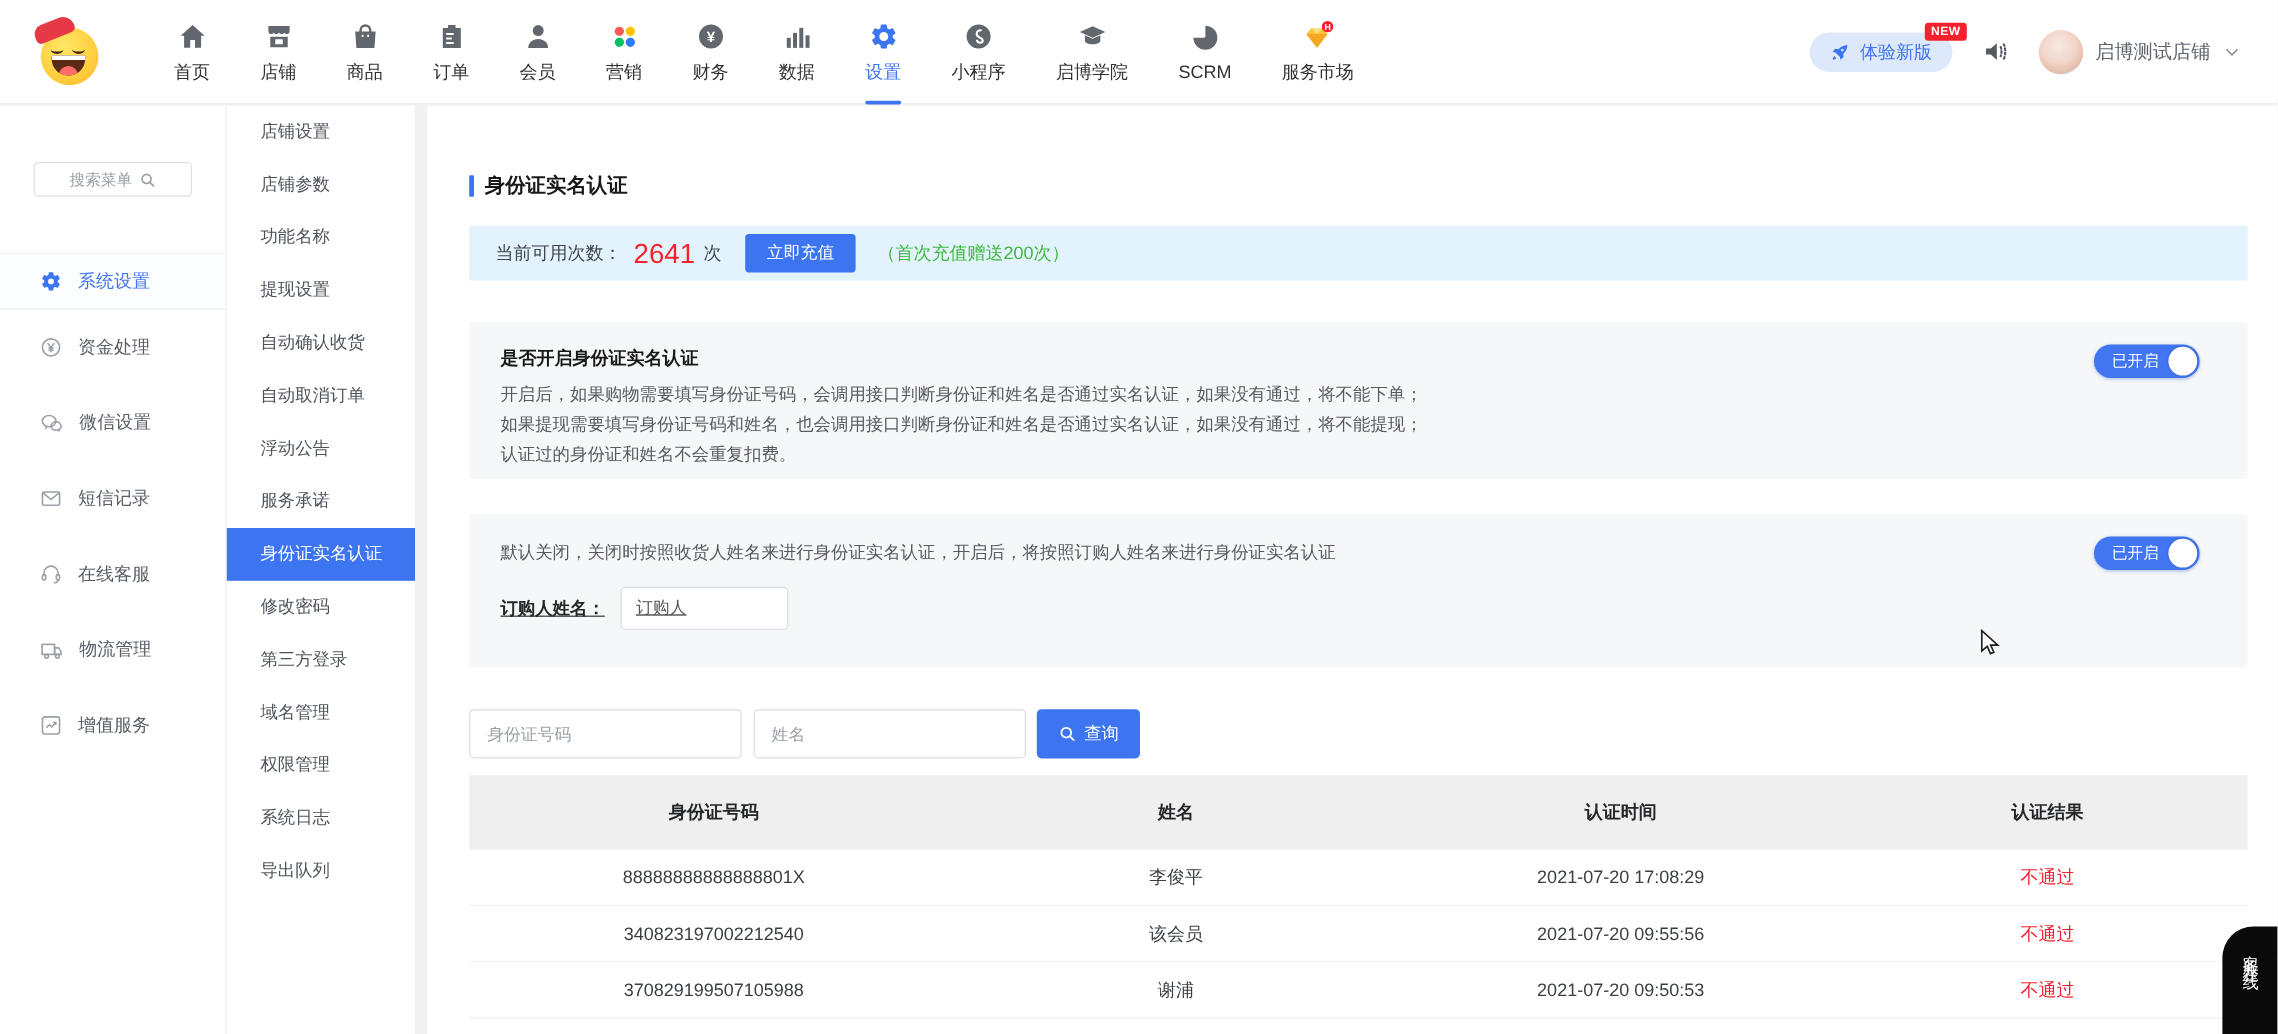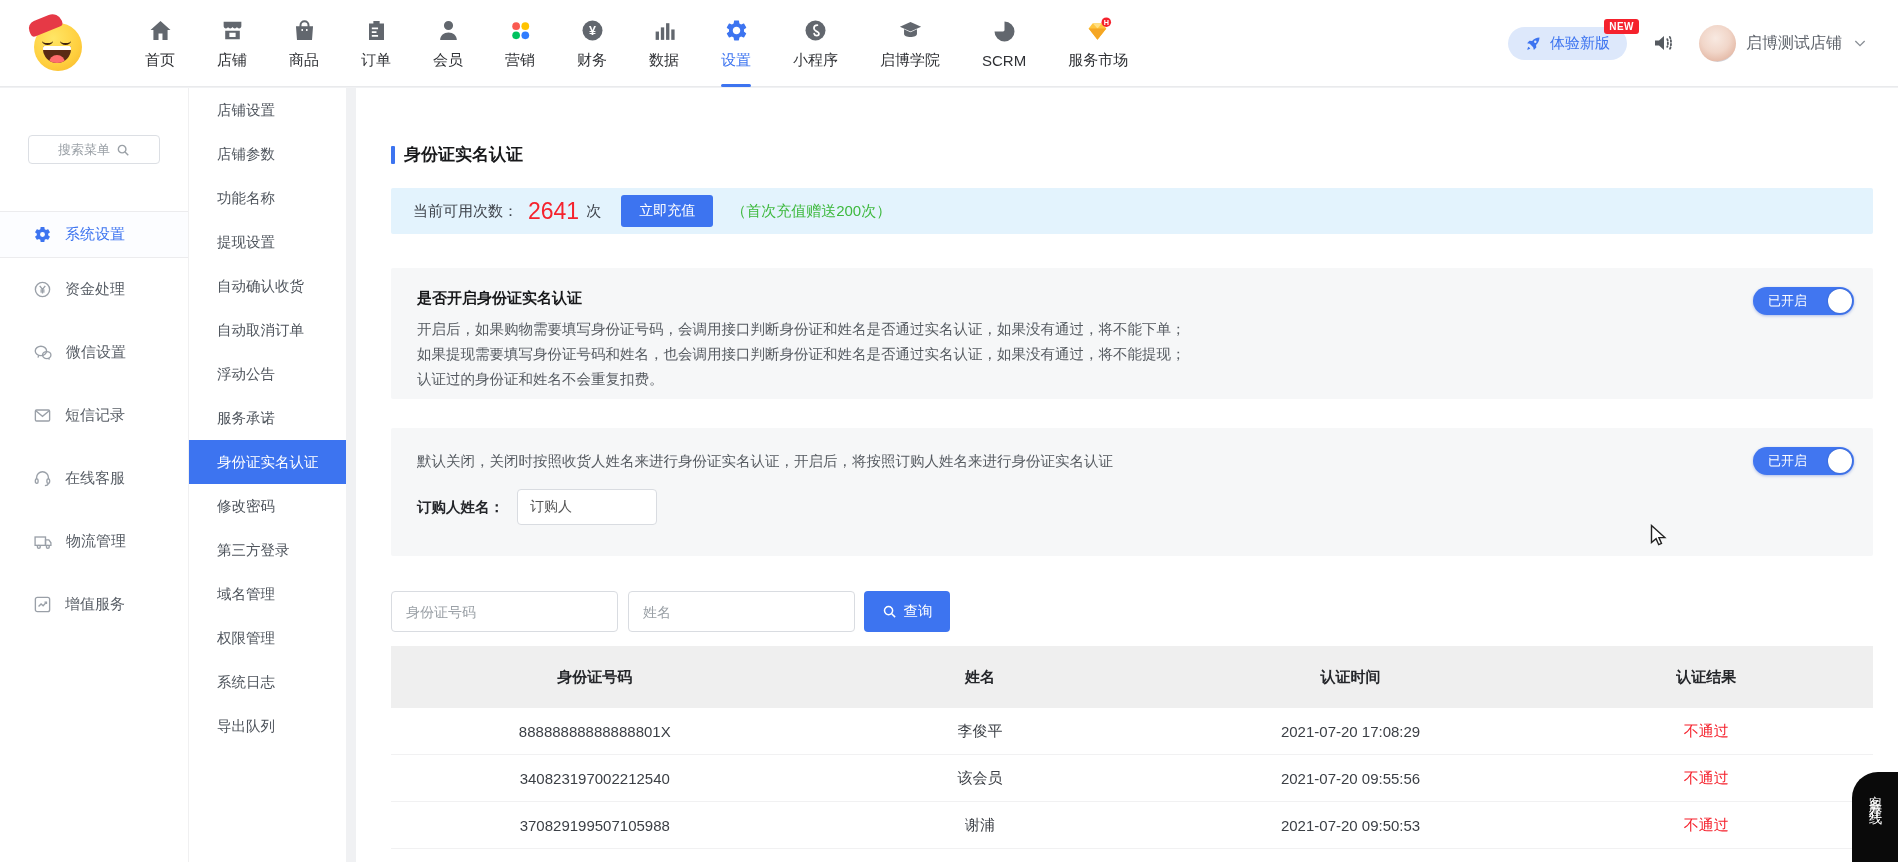--- a/index.html
+++ b/index.html
@@ -65,25 +65,25 @@
     align-items:center;padding-left:22px;font-size:15px;color:#3f444c;}
   .count{color:#f5222d;font-size:23px;margin:0 7px 0 10px;}
   .recharge{margin-left:20px;background:#3d74f0;color:#fff;height:32px;padding:0 18px;border:none;
     border-radius:3px;font-size:14px;cursor:pointer;}
   .banner-note{color:#3eb93e;margin-left:18px;font-size:15px;}
   .card{margin:0 25px 0 35px;background:#f6f7f8;border-radius:2px;padding:21px 26px;position:relative;}
   .card1{margin-top:34px;height:131px;}
   .card2{margin-top:29px;height:128px;}
   .card-title{font-size:15px;font-weight:bold;color:#17181a;margin-bottom:9px;}
   .card-line{font-size:14.5px;color:#565b61;line-height:25px;}
-  .toggle{position:absolute;top:19px;right:19px;width:101px;height:28px;border-radius:15px;background:#4176f0;
+  .toggle{position:absolute;top:19px;right:40px;width:88px;height:28px;border-radius:15px;background:#4176f0;
     display:flex;align-items:center;cursor:pointer;box-shadow:0 1px 3px rgba(40,80,200,.35);}
   .toggle-label{color:#fff;font-size:13px;margin-left:15px;}
   .knob{position:absolute;right:2px;top:2px;width:24px;height:24px;background:#fff;border-radius:50%;box-shadow:0 0 2px rgba(0,0,0,.25);}
-  .field-row{margin-top:15px;display:flex;align-items:center;gap:13px;}
+  .field-row{margin-top:15px;display:flex;align-items:center;gap:13px;text-decoration:underline;}
   .field-label{font-weight:bold;color:#24262a;font-size:14.5px;}
   .text-input{height:36px;border:1px solid #d9dce1;border-radius:4px;padding:0 12px;font-size:14px;color:#555;width:140px;background:#fff;outline:none;}
   .search-row{margin:35px 25px 0 35px;display:flex;align-items:center;}
   .search-input{width:227px;height:41px;border:1px solid #d9dce1;border-radius:4px;padding:0 14px;
     font-size:14px;color:#333;outline:none;background:#fff;}
   .search-input::placeholder,.text-input::placeholder{color:#9aa0a6;}
   .search-input + .search-input{margin-left:10px;}
   .query-btn{margin-left:9px;width:86px;height:41px;background:#3d74f0;color:#ffffff;border:none;border-radius:4px;
     font-size:14.5px;display:flex;align-items:center;justify-content:center;gap:7px;cursor:pointer;}
   .table{margin:14px 25px 0 35px;}

